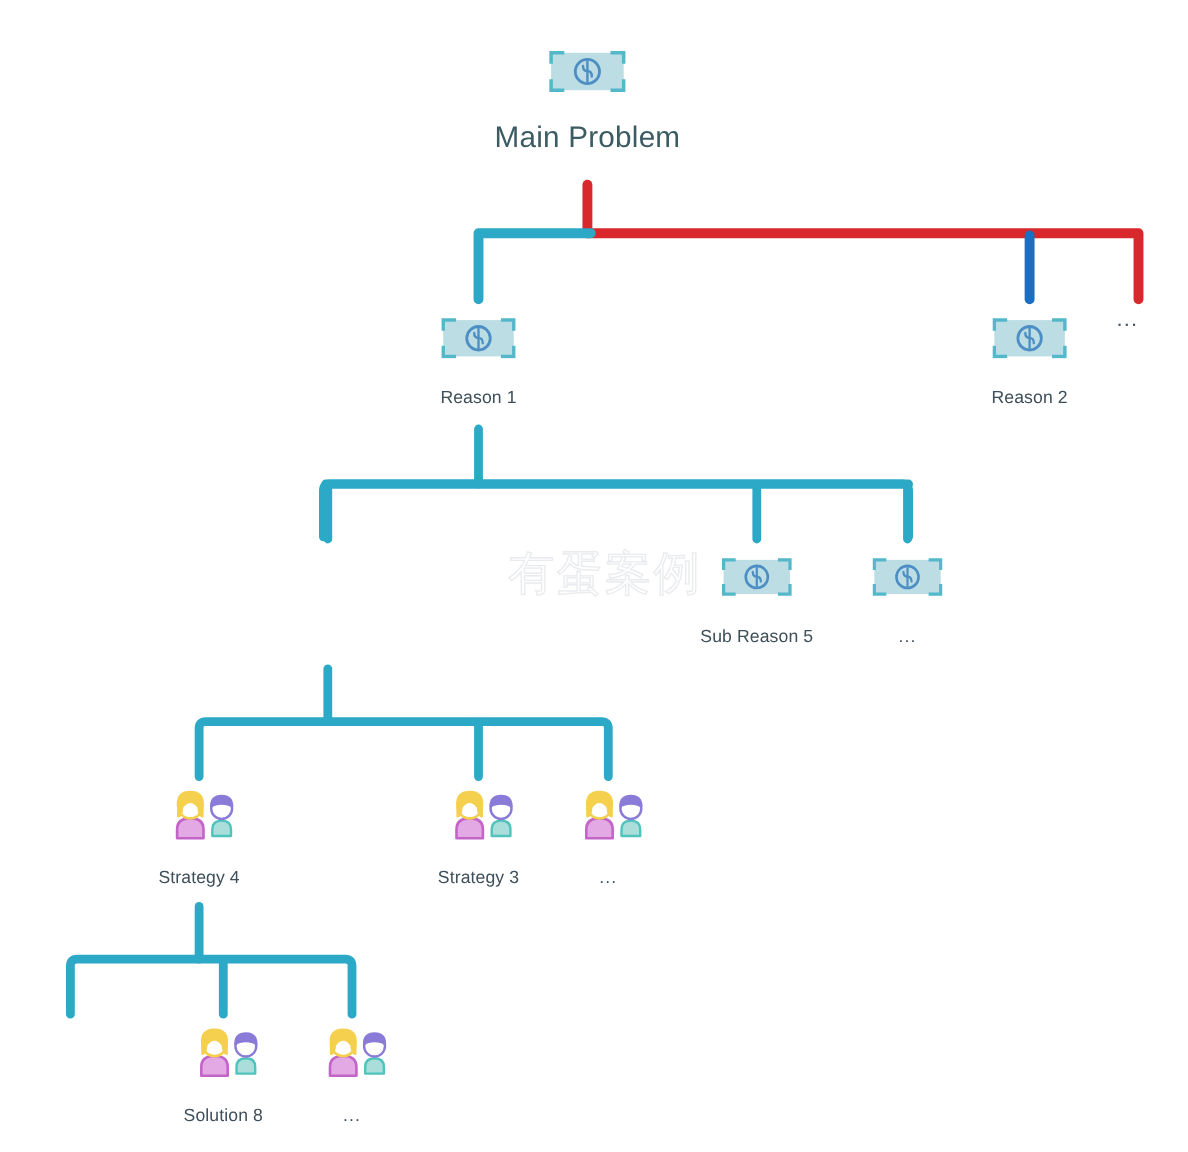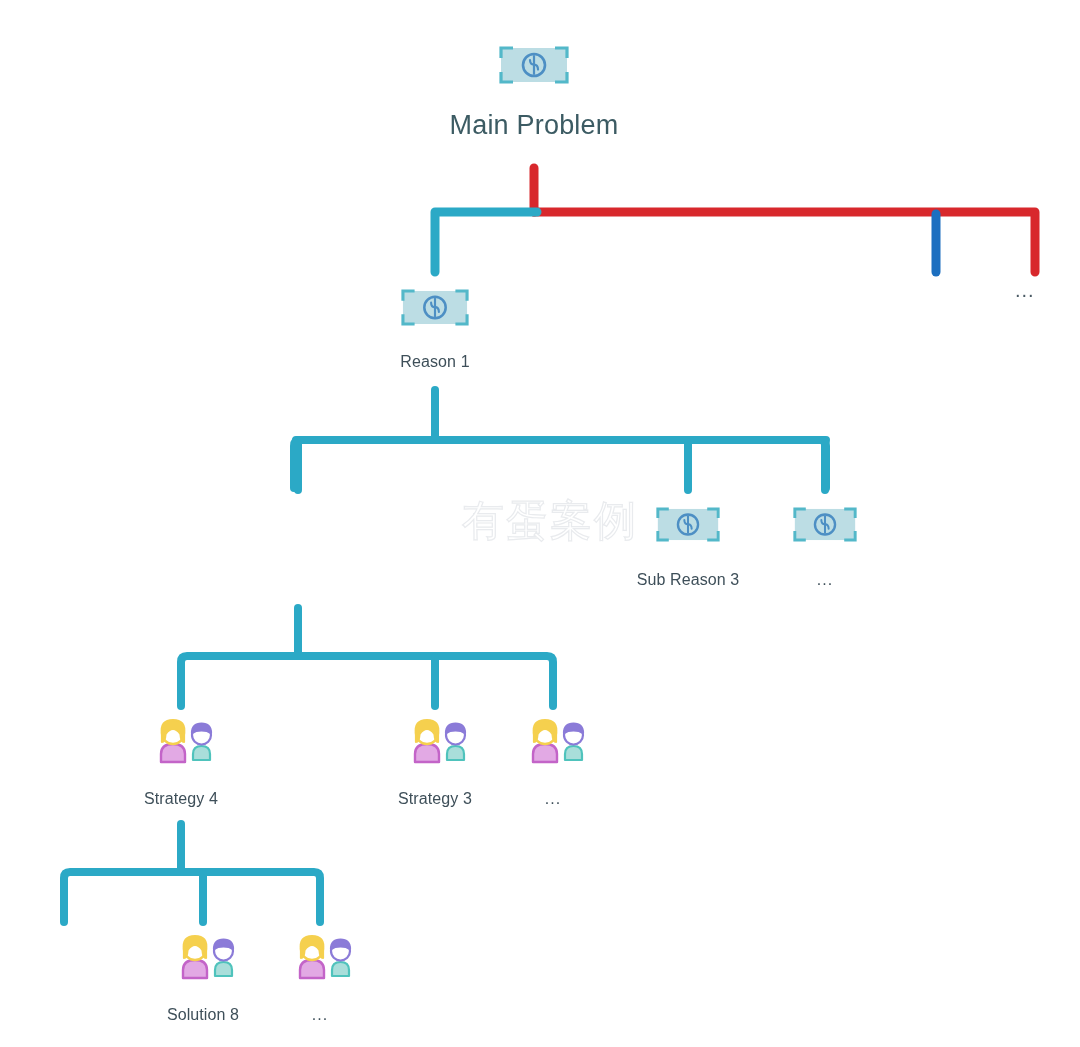--- a/index.html
+++ b/index.html
@@ -118,36 +118,49 @@
         <path d="M2 12 L2 2 L14 2 M56 2 L68 2 L68 12 M68 26 L68 36 L56 36 M14 36 L2 36 L2 26" stroke="#53B8C9" stroke-width="3.2" fill="none"></path>
         <circle cx="35" cy="19" r="11" fill="none" stroke="#4D8FC4" stroke-width="2.6"></circle>
         <path d="M30 13.5 Q30 19 35 19 Q40 19 40 24.5" fill="none" stroke="#BCDDE4" stroke-width="3.4" stroke-linecap="round"></path>
         <path d="M31 14 Q31 18.6 35 18.6 Q39 18.6 39 23.6" fill="none" stroke="#4D8FC4" stroke-width="2.2" stroke-linecap="round"></path>
         <line x1="35" y1="10" x2="35" y2="28" stroke="#4D8FC4" stroke-width="2.2" stroke-linecap="round"></line>
       </svg>
     </span>
     <span class="node-label" style="margin-top:25px;">Reason 1</span>
   </div>
 
+  <div class="node" style="left:881px; top:289px; width:110px;">
+    <span>
+      <svg class="money-icon" width="68" height="37" viewBox="0 0 70 38">
+        <rect x="2" y="2" width="66" height="34" fill="#BCDDE4"></rect>
+        <path d="M2 12 L2 2 L14 2 M56 2 L68 2 L68 12 M68 26 L68 36 L56 36 M14 36 L2 36 L2 26" stroke="#53B8C9" stroke-width="3.2" fill="none"></path>
+        <circle cx="35" cy="19" r="11" fill="none" stroke="#4D8FC4" stroke-width="2.6"></circle>
+        <path d="M30 13.5 Q30 19 35 19 Q40 19 40 24.5" fill="none" stroke="#BCDDE4" stroke-width="3.4" stroke-linecap="round"></path>
+        <path d="M31 14 Q31 18.6 35 18.6 Q39 18.6 39 23.6" fill="none" stroke="#4D8FC4" stroke-width="2.2" stroke-linecap="round"></path>
+        <line x1="35" y1="10" x2="35" y2="28" stroke="#4D8FC4" stroke-width="2.2" stroke-linecap="round"></line>
+      </svg>
+    </span>
+    <span class="node-label" style="margin-top:25px;">Reason 2</span>
+  </div>
 
   <div class="ellipsis-node" style="left:1015px; top:280px;">...</div>
 
 
   <div class="node" style="left:632px; top:507px; width:112px;">
     <span>
       <svg class="money-icon" width="64" height="35" viewBox="0 0 70 38">
         <rect x="2" y="2" width="66" height="34" fill="#BCDDE4"></rect>
         <path d="M2 12 L2 2 L14 2 M56 2 L68 2 L68 12 M68 26 L68 36 L56 36 M14 36 L2 36 L2 26" stroke="#53B8C9" stroke-width="3.2" fill="none"></path>
         <circle cx="35" cy="19" r="11" fill="none" stroke="#4D8FC4" stroke-width="2.6"></circle>
         <path d="M30 13.5 Q30 19 35 19 Q40 19 40 24.5" fill="none" stroke="#BCDDE4" stroke-width="3.4" stroke-linecap="round"></path>
         <path d="M31 14 Q31 18.6 35 18.6 Q39 18.6 39 23.6" fill="none" stroke="#4D8FC4" stroke-width="2.2" stroke-linecap="round"></path>
         <line x1="35" y1="10" x2="35" y2="28" stroke="#4D8FC4" stroke-width="2.2" stroke-linecap="round"></line>
       </svg>
     </span>
-    <span class="node-label" style="margin-top:27px;">Sub Reason 3</span>
+    <span class="node-label" style="margin-top:27px;">Sub Reason 5</span>
   </div>
 
   <div class="node" style="left:793px; top:507px; width:64px;">
     <span>
       <svg class="money-icon" width="64" height="35" viewBox="0 0 70 38">
         <rect x="2" y="2" width="66" height="34" fill="#BCDDE4"></rect>
         <path d="M2 12 L2 2 L14 2 M56 2 L68 2 L68 12 M68 26 L68 36 L56 36 M14 36 L2 36 L2 26" stroke="#53B8C9" stroke-width="3.2" fill="none"></path>
         <circle cx="35" cy="19" r="11" fill="none" stroke="#4D8FC4" stroke-width="2.6"></circle>
         <path d="M30 13.5 Q30 19 35 19 Q40 19 40 24.5" fill="none" stroke="#BCDDE4" stroke-width="3.4" stroke-linecap="round"></path>
         <path d="M31 14 Q31 18.6 35 18.6 Q39 18.6 39 23.6" fill="none" stroke="#4D8FC4" stroke-width="2.2" stroke-linecap="round"></path>

